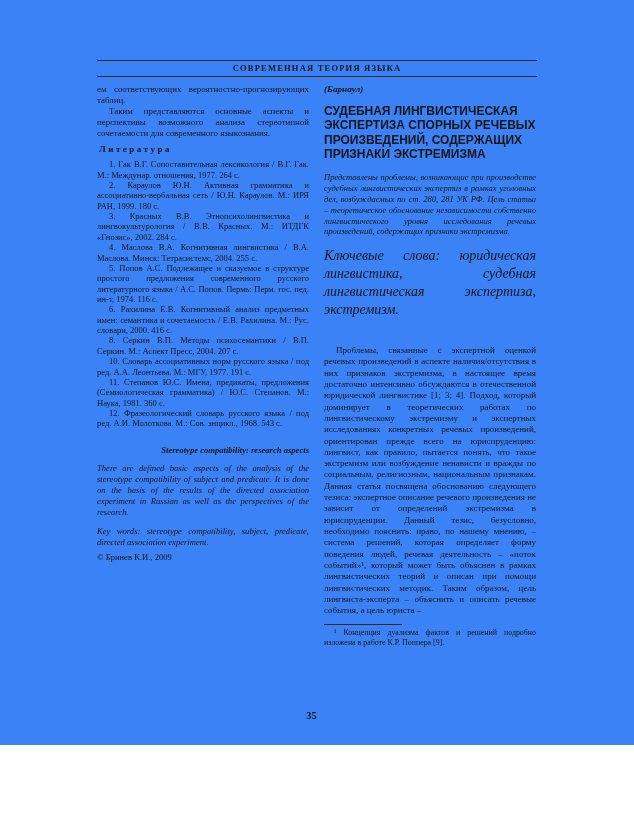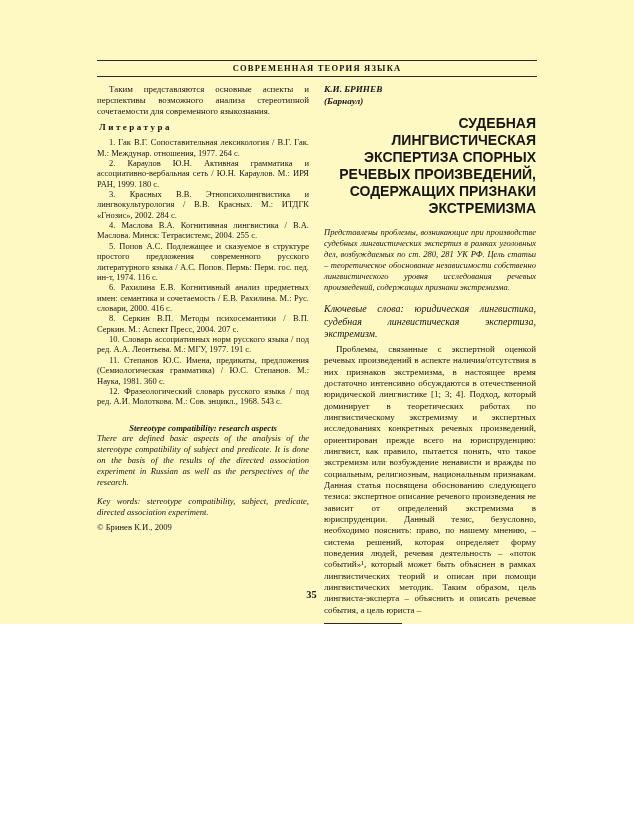--- a/index.html
+++ b/index.html
@@ -1,20 +1,20 @@
 <!DOCTYPE html>
 <html><head>
 <meta charset="utf-8">
 <style>
   html, body { margin: 0; padding: 0; background: #ffffff; }
   .page {
     position: relative;
     width: 634px;
-    height: 624px;
-    background: #fef9c3;
+    height: 745px;
+    background: #3b82f6;
     color: #161616;
     font-family: "Liberation Serif", serif;
     overflow: hidden;
   }
   .content {
     position: absolute;
     left: 97px;
     top: 60px;
     width: 440px;
   }
@@ -51,27 +51,28 @@
   .ref {
     font-size: 8.5px;
     line-height: 1.22;
     text-indent: 12px;
   }
   .en-block { margin-top: 16px; }
   .en-title {
     font-weight: bold;
     font-style: italic;
     font-size: 8.6px;
-    text-align: center;
+    text-align: right;
     text-indent: 0;
   }
   .en-abstract {
     font-style: italic;
     font-size: 8.6px;
     line-height: 1.26;
+    margin-top: 8px;
     text-indent: 0;
   }
   .en-keywords {
     font-style: italic;
     font-size: 8.6px;
     line-height: 1.26;
     margin-top: 9px;
     text-indent: 0;
   }
   .copyright {
@@ -83,36 +84,36 @@
   .author, .author-city {
     font-weight: bold;
     font-style: italic;
     font-size: 9.2px;
     text-align: left;
     line-height: 1.25;
   }
   .article-title {
     font-family: "Liberation Sans", sans-serif;
     font-weight: bold;
-    font-size: 14px;
+    font-size: 12px;
     line-height: 1.22;
-    text-align: right;
+    text-align: left;
     margin: 8px 0 10px 0;
   }
   .ru-abstract {
     font-style: italic;
     font-size: 8.5px;
     line-height: 1.28;
     margin-bottom: 10px;
   }
   .ru-keywords {
     font-style: italic;
-    font-size: 10px;
+    font-size: 14px;
     line-height: 1.28;
-    margin-bottom: 3px;
+    margin-bottom: 26px;
   }
   .body-par {
     font-size: 9px;
     line-height: 1.26;
     text-indent: 12px;
   }
   .footnote-rule {
     width: 78px;
     border-top: 1px solid #2a2a2a;
     margin-top: 7px;
@@ -139,20 +140,21 @@
 <div class="page">
   <div class="content">
 
     <div class="running-head">
       <span>СОВРЕМЕННАЯ ТЕОРИЯ ЯЗЫКА</span>
     </div>
 
     <div class="columns">
 
       <div class="col col-left">
+        <p class="no-indent">ем соответствующих вероятностно-прогнозирующих таблиц.</p>
         <p class="par">Таким представляются основные аспекты и перспективы возможного анализа стереотипной сочетаемости для современного языкознания.</p>
 
         <p class="lit-heading">Литература</p>
 
         <div>
           <p class="ref">1. Гак В.Г. Сопоставительная лексикология / В.Г. Гак. М.: Междунар. отношения, 1977. 264 с.</p>
           <p class="ref">2. Караулов Ю.Н. Активная грамматика и ассоциативно-вербальная сеть / Ю.Н. Караулов. М.: ИРЯ РАН, 1999. 180 с.</p>
           <p class="ref">3. Красных В.В. Этнопсихолингвистика и лингвокультурология / В.В. Красных. М.: ИТДГК «Гнозис», 2002. 284 с.</p>
           <p class="ref">4. Маслова В.А. Когнитивная лингвистика / В.А. Маслова. Минск: Тетрасистемс, 2004. 255 с.</p>
           <p class="ref">5. Попов А.С. Подлежащее и сказуемое в структуре простого предложения современного русского литературного языка / А.С. Попов. Пермь: Перм. гос. пед. ин-т, 1974. 116 с.</p>
@@ -166,21 +168,20 @@
         <div class="en-block">
           <p class="en-title">Stereotype compatibility: research aspects</p>
           <p class="en-abstract">There are defined basic aspects of the analysis of the stereotype compatibility of subject and predicate. It is done on the basis of the results of the directed association experiment in Russian as well as the perspectives of the research.</p>
           <p class="en-keywords">Key words: stereotype compatibility, subject, predicate, directed association experiment.</p>
         </div>
 
         <p class="copyright">© Бринев К.И., 2009</p>
       </div>
 
       <div class="col col-right">
-        <p class="author">К.И. БРИНЕВ</p>
         <p class="author-city">(Барнаул)</p>
 
         <h2 class="article-title">СУДЕБНАЯ ЛИНГВИСТИЧЕСКАЯ ЭКСПЕРТИЗА СПОРНЫХ РЕЧЕВЫХ ПРОИЗВЕДЕНИЙ, СОДЕРЖАЩИХ ПРИЗНАКИ ЭКСТРЕМИЗМА</h2>
 
         <p class="ru-abstract">Представлены проблемы, возникающие при производстве судебных лингвистических экспертиз в рамках уголовных дел, возбуждаемых по ст. 280, 281 УК РФ. Цель статьи – теоретическое обоснование независимости собственно лингвистического уровня исследования речевых произведений, содержащих признаки экстремизма.</p>
         <p class="ru-keywords">Ключевые слова: юридическая лингвистика, судебная лингвистическая экспертиза, экстремизм.</p>
 
         <p class="body-par">Проблемы, связанные с экспертной оценкой речевых произведений в аспекте наличия/отсутствия в них признаков экстремизма, в настоящее время достаточно интенсивно обсуждаются в отечественной юридической лингвистике [1; 3; 4]. Подход, который доминирует в теоретических работах по лингвистическому экстремизму и экспертных исследованиях конкретных речевых произведений, ориентирован прежде всего на юриспруденцию: лингвист, как правило, пытается понять, что такое экстремизм или возбуждение ненависти и вражды по социальным, религиозным, национальным признакам. Данная статья посвящена обоснованию следующего тезиса: экспертное описание речевого произведения не зависит от определений экстремизма в юриспруденции. Данный тезис, безусловно, необходимо пояснить: право, по нашему мнению, – система решений, которая определяет форму поведения людей, речевая деятельность – «поток событий»¹, который может быть объяснен в рамках лингвистических теорий и описан при помощи лингвистических методик. Таким образом, цель лингвиста-эксперта – объяснить и описать речевые события, а цель юриста –</p>
 
         <div class="footnote-rule"></div>

